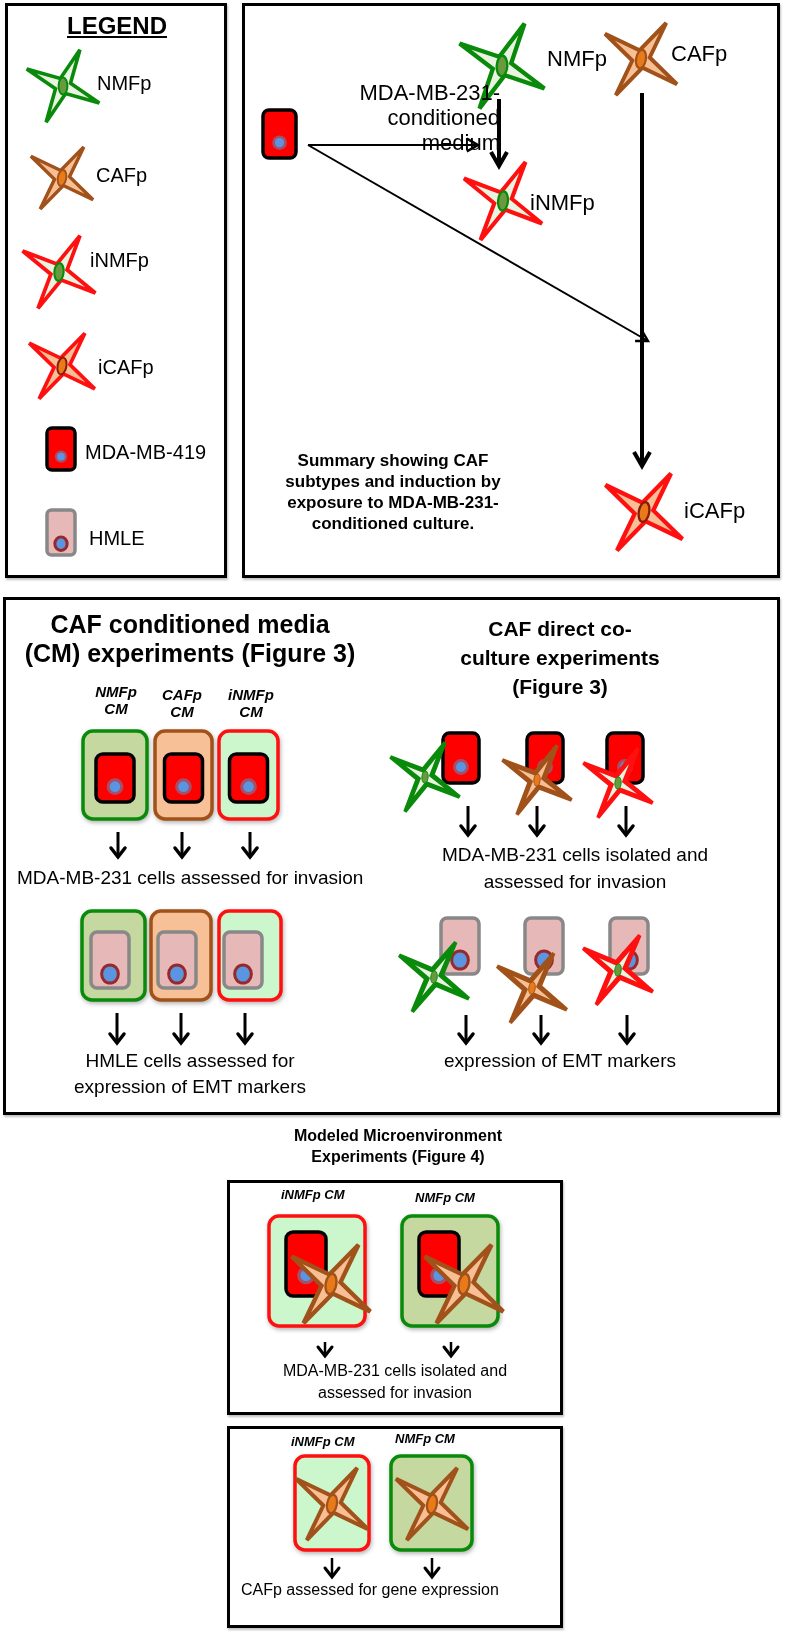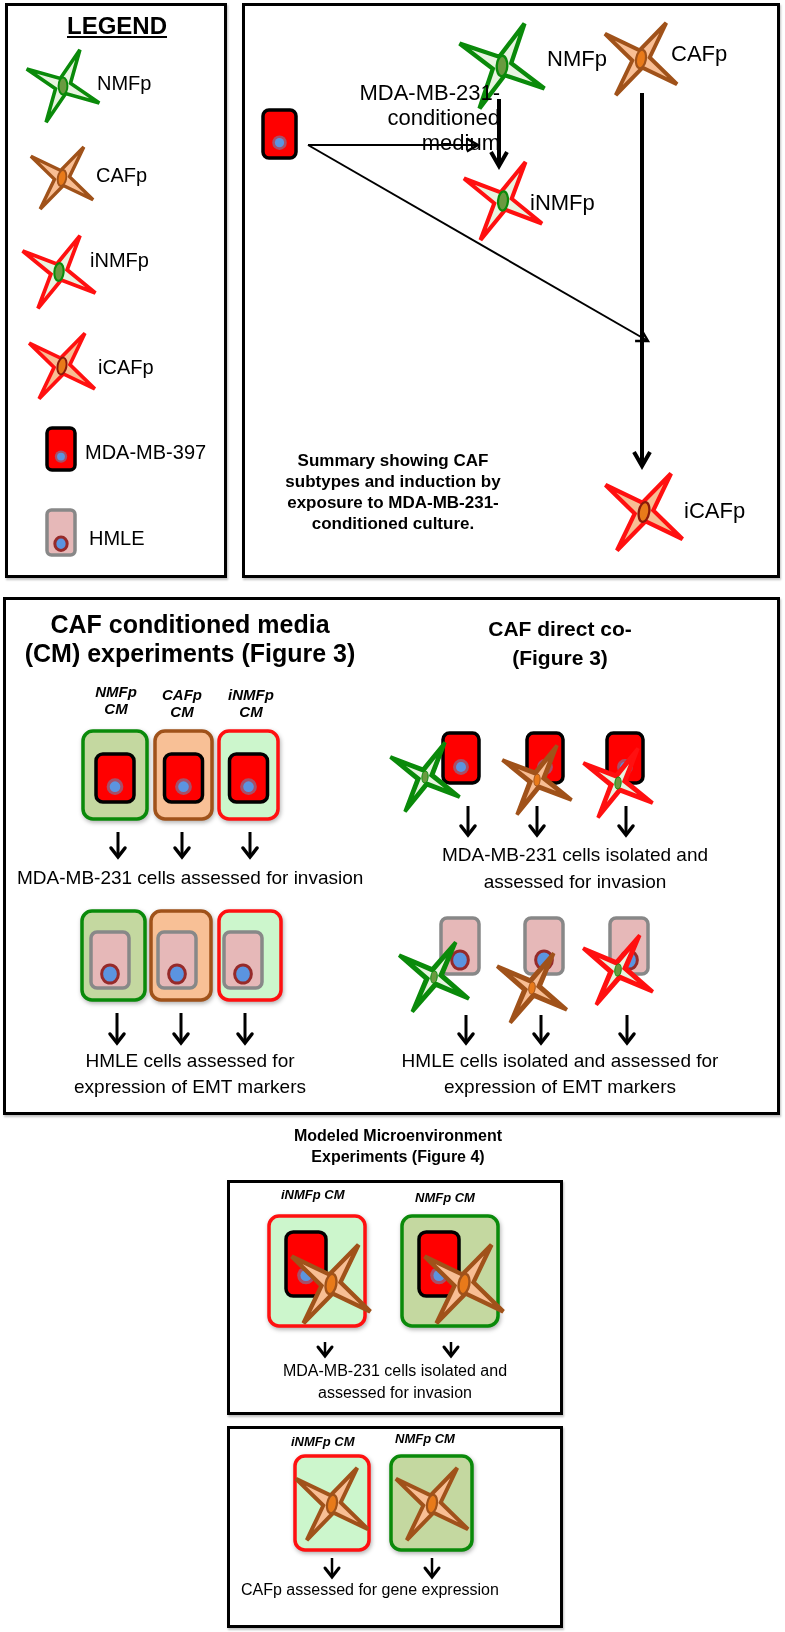--- a/index.html
+++ b/index.html
@@ -56,21 +56,21 @@
         <rect x="47" y="510" width="28" height="45" rx="4.48" fill="#e6b8b8" stroke="#888888" stroke-width="3.5"></rect>
         <ellipse cx="61" cy="543.75" rx="6.16" ry="6.72" fill="#5b94e0" stroke="#962a2a" stroke-width="3"></ellipse>
       </g>
     </g>
 </svg>
 
 <div class="t" style="left:97px;top:72px;font-size:20px;">NMFp</div>
 <div class="t" style="left:96px;top:164px;font-size:20px;">CAFp</div>
 <div class="t" style="left:90px;top:249px;font-size:20px;">iNMFp</div>
 <div class="t" style="left:98px;top:356px;font-size:20px;">iCAFp</div>
-<div class="t" style="left:85px;top:441px;font-size:20px;">MDA-MB-397</div>
+<div class="t" style="left:85px;top:441px;font-size:20px;">MDA-MB-419</div>
 <div class="t" style="left:89px;top:527px;font-size:20px;">HMLE</div>
 
 <div class="box" style="left:242px;top:3px;width:538px;height:575px;"></div>
 
 <svg class="layer" width="785" height="1632">
   <defs>
     <marker id="ah" viewBox="0 0 10 10" refX="8" refY="5" markerWidth="5" markerHeight="5" orient="auto">
       <path d="M1,1 L8,5 L1,9" fill="none" stroke="#000" stroke-width="2"></path>
     </marker>
     <marker id="ahs" viewBox="0 0 10 10" refX="8" refY="5" markerWidth="8" markerHeight="8" orient="auto">
@@ -134,20 +134,21 @@
 
 <div class="box" style="left:3px;top:597px;width:777px;height:518px;"></div>
 
 <div class="t ctr bold" style="left:10px;top:610px;width:360px;font-size:25px;line-height:29px;">
   <div>CAF conditioned media</div>
   <div>(CM) experiments (Figure 3)</div>
 </div>
 
 <div class="t ctr bold" style="left:420px;top:614px;width:280px;font-size:21px;line-height:29px;">
   <div>CAF direct co-</div>
+  <div>culture experiments</div>
   <div>(Figure 3)</div>
 </div>
 
 <div class="t ctr ital" style="left:86px;top:683px;width:60px;font-size:15px;line-height:17px;">
   <div>NMFp</div>
   <div>CM</div>
 </div>
 <div class="t ctr ital" style="left:152px;top:686px;width:60px;font-size:15px;line-height:17px;">
   <div>CAFp</div>
   <div>CM</div>
@@ -304,21 +305,20 @@
 <div class="t ctr" style="left:40px;top:1048px;width:300px;font-size:19px;line-height:26px;">
   <div>HMLE cells assessed for</div>
   <div>expression of EMT markers</div>
 </div>
 
 <div class="t ctr" style="left:390px;top:841px;width:370px;font-size:19px;line-height:27px;">
   <div>MDA-MB-231 cells isolated and</div>
   <div>assessed for invasion</div>
 </div>
 <div class="t ctr" style="left:370px;top:1048px;width:380px;font-size:19px;line-height:26px;">
-  <div>HMLE cells isolated and assessed for</div>
   <div>expression of EMT markers</div>
 </div>
 
 <div class="t ctr bold" style="left:233px;top:1125px;width:330px;font-size:16px;line-height:21px;">
   <div>Modeled Microenvironment</div>
   <div>Experiments (Figure 4)</div>
 </div>
 
 <div class="box" style="left:227px;top:1180px;width:336px;height:235px;"></div>
 <div class="box" style="left:227px;top:1426px;width:336px;height:202px;"></div>

